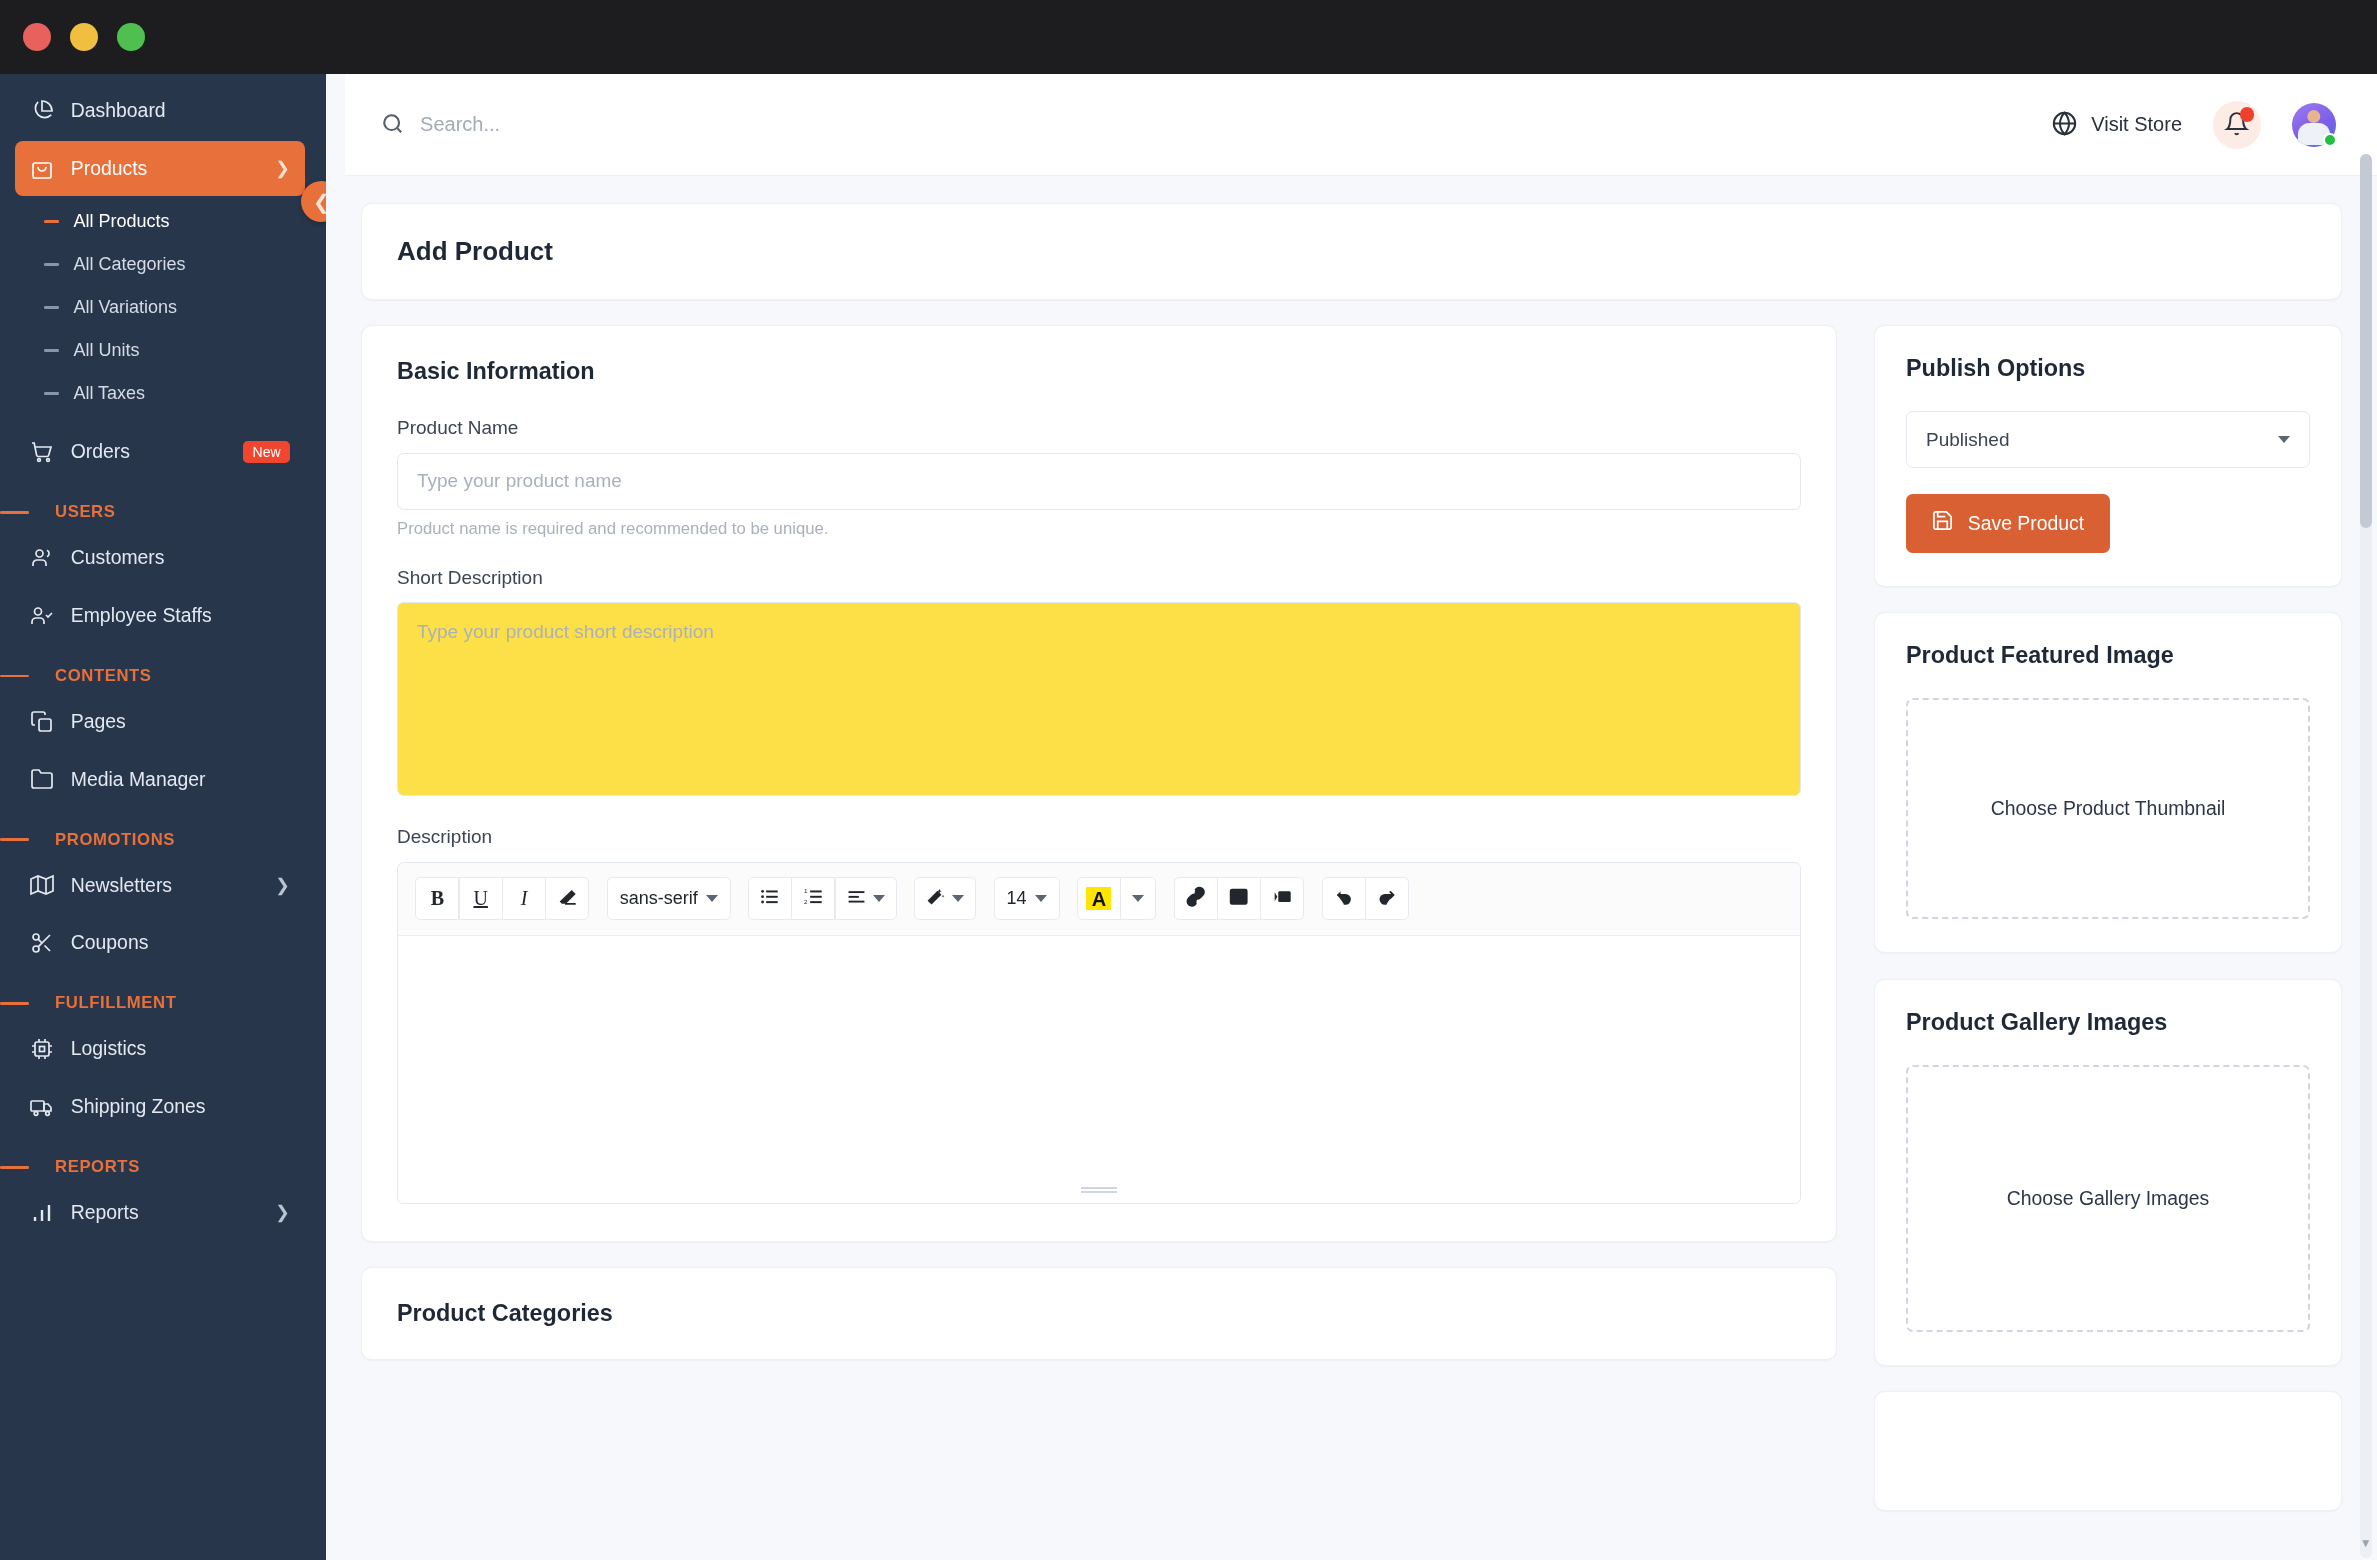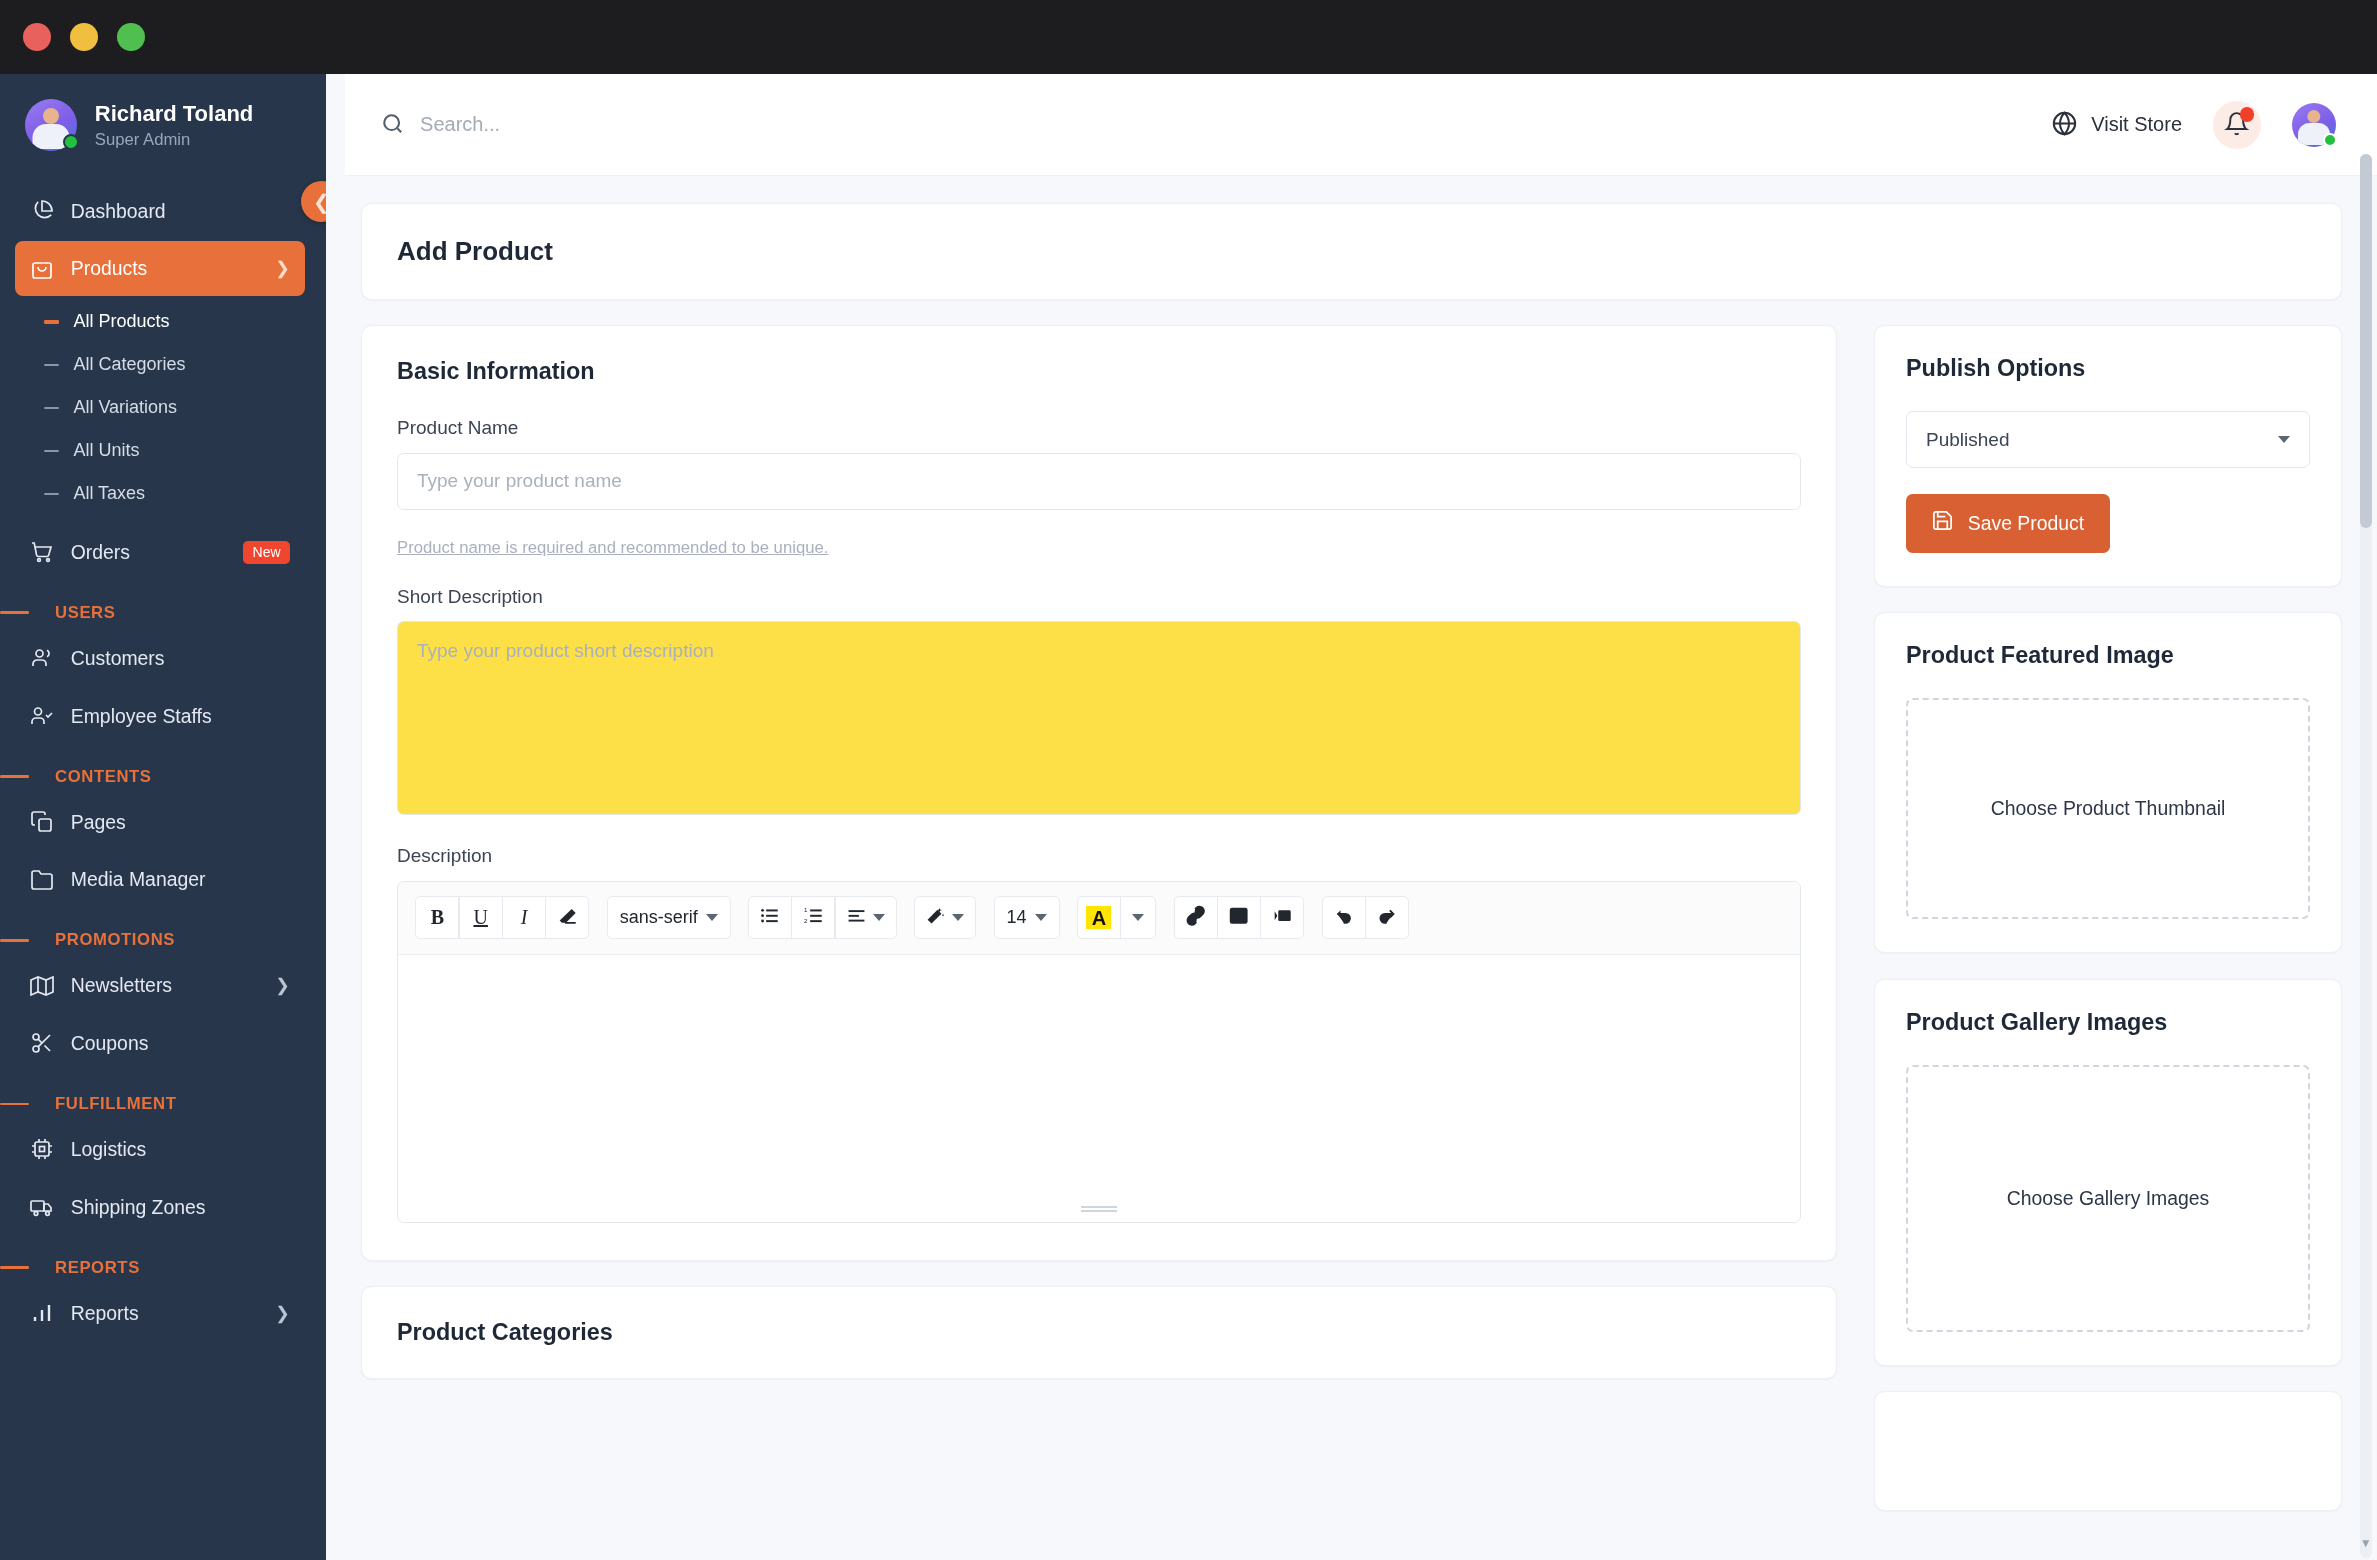--- a/index.html
+++ b/index.html
@@ -206,21 +206,21 @@
 
   .field-label { font-size: 19px; color: #3b4554; margin-bottom: 13.4px; }
   .text-input {
     width: 100%; height: 57px;
     border: 0.7px solid #e3e8ee; border-radius: 6.7px;
     padding: 0 19px; font-size: 19px; color: #333b46;
     outline: none; background: #fff;
     font-family: "Liberation Sans", sans-serif;
   }
   .text-input::placeholder { color: #a9b1bd; }
-  .hint { font-size: 16.7px; color: #a9b1bd; margin-top: 28px; text-decoration: underline; }
+  .hint { font-size: 16.7px; color: #a9b1bd; margin-top: 9px; }
   .field-block { margin-bottom: 28px; }
 
   .textarea {
     width: 100%; height: 194px;
     border: 0.7px solid #e3e8ee; border-radius: 6.7px;
     padding: 17.4px 19px; font-size: 19px; color: #333b46;
     outline: none; resize: none; background: #fde047;
     font-family: "Liberation Sans", sans-serif;
   }
   .textarea::placeholder { color: #a9b1bd; }
@@ -317,30 +317,20 @@
   <div class="titlebar">
     <div class="tl tl-red"></div>
     <div class="tl tl-yellow"></div>
     <div class="tl tl-green"></div>
   </div>
 
   <div class="app">
 
     <aside class="sidebar">
 
-      <div class="sb-profile">
-        <div class="avatar-wrap">
-          <div class="avatar"></div>
-          <div class="status-dot"></div>
-        </div>
-        <div>
-          <div class="sb-name">Richard Toland</div>
-          <div class="sb-role">Super Admin</div>
-        </div>
-      </div>
 
       <button class="collapse-btn">
         <span>❮</span>
       </button>
 
       <nav class="nav">
 
         <div class="nav-item">
           <span class="ico">
             <svg viewBox="0 0 24 24">

